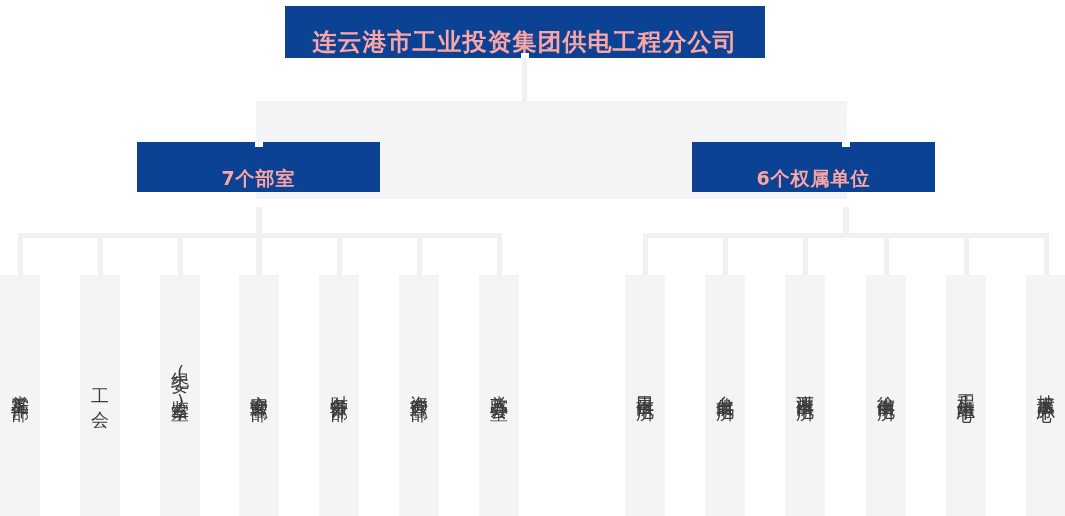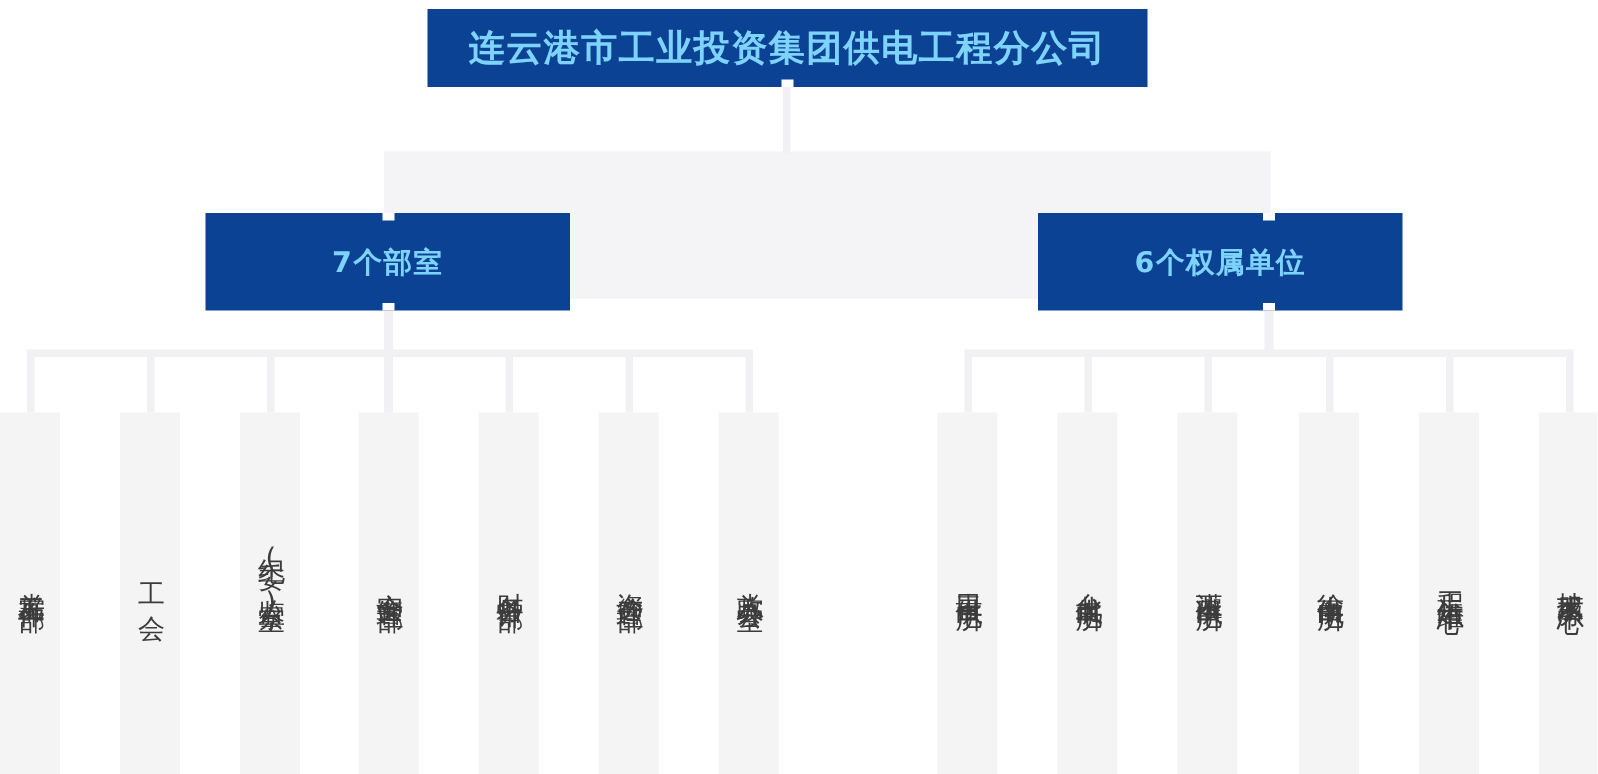--- a/index.html
+++ b/index.html
@@ -25,37 +25,37 @@
 
   .line {
     position: absolute;
     background: #f1f1f3;
     z-index: 1;
   }
 
   .node {
     position: absolute;
     background: #0b4294;
-    color: #7dd3fc;
+    color: #fca5a5;
     display: flex;
-    align-items: center;
+    align-items: flex-end;
     justify-content: center;
     font-weight: bold;
     z-index: 2;
     text-align: center;
   }
   .root-node {
     left: 285px; top: 6px;
     width: 480px; height: 52px;
     font-size: 24px;
     letter-spacing: 1px;
   }
   .group-node {
     top: 142px;
-    width: 243px; height: 65px;
+    width: 243px; height: 50px;
     font-size: 19px;
     letter-spacing: 1px;
   }
   .group-node.left  { left: 137px; }
   .group-node.right { left: 692px; }
 
   
   .notch {
     position: absolute;
     width: 8px; height: 5px;

